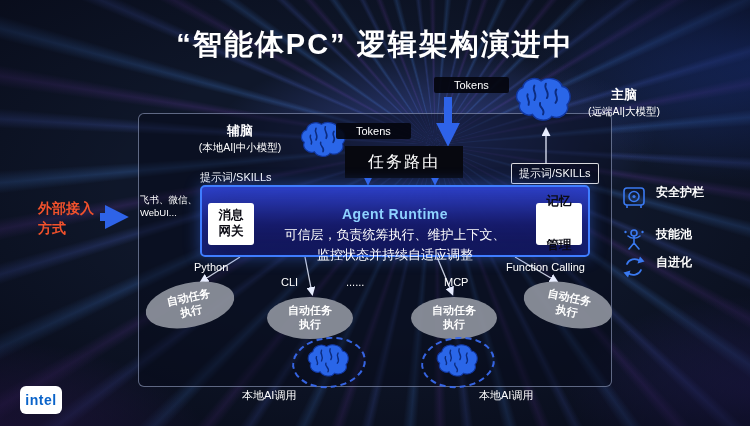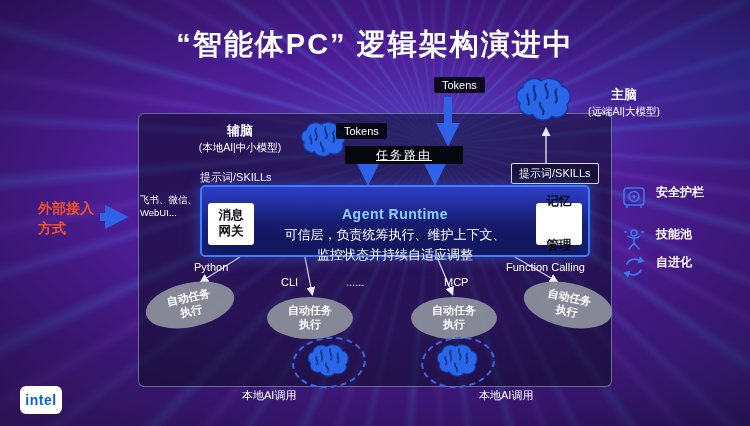--- a/index.html
+++ b/index.html
@@ -1,51 +1,51 @@
 <!DOCTYPE html>
 <html><head>
 <meta charset="utf-8">
 <style>
   html,body{margin:0;padding:0;background:#000;}
-  .stage{position:relative;width:750px;height:426px;overflow:hidden;background:#4c1d95;font-family:"Liberation Sans",sans-serif;}
+  .stage{position:relative;width:750px;height:426px;overflow:hidden;background:#0f172a;font-family:"Liberation Sans",sans-serif;}
   .bg-burst{position:absolute;inset:0;background:repeating-conic-gradient(from -10deg at 58% 34%,
     rgba(70,95,230,0) 0deg 2.2deg, rgba(95,125,255,0.20) 3.4deg, rgba(70,95,230,0) 4.8deg 7.6deg,
     rgba(160,85,245,0.15) 9deg, rgba(70,95,230,0) 10.4deg 13.6deg, rgba(80,150,255,0.22) 15deg,
     rgba(70,95,230,0) 16.6deg 20deg);}
   .bg-glow{position:absolute;inset:0;background:
     radial-gradient(ellipse 42% 30% at 58% 32%, rgba(95,120,255,0.38), rgba(0,0,0,0) 70%),
     radial-gradient(ellipse 50% 45% at 102% 15%, rgba(50,100,255,0.35), rgba(0,0,0,0) 62%),
     radial-gradient(ellipse 50% 42% at -2% 105%, rgba(150,70,240,0.32), rgba(0,0,0,0) 60%),
     radial-gradient(ellipse 45% 38% at 102% 92%, rgba(100,70,230,0.28), rgba(0,0,0,0) 60%);}
   .vignette{position:absolute;inset:0;background:radial-gradient(ellipse 75% 70% at 50% 45%, rgba(0,0,0,0) 45%, rgba(2,2,12,0.55) 100%);}
 
   .el{position:absolute;z-index:3;}
   .overlay{position:absolute;left:0;top:0;z-index:2;pointer-events:none;}
 
   .title{left:0;top:25px;width:750px;text-align:center;color:#fff;font-size:29px;font-weight:bold;letter-spacing:2px;}
 
   .panel{position:absolute;left:138px;top:113px;width:472px;height:272px;border:1px solid rgba(165,178,215,0.55);
     border-radius:6px;background:rgba(6,9,26,0.50);z-index:1;}
 
-  .chip{background:rgba(4,5,14,0.92);color:#fff;font-size:11px;padding:2px 8px;border-radius:2px;}
+  .chip{background:rgba(4,5,14,0.92);color:#fff;font-size:11px;padding:2px 20px;border-radius:2px;}
   .tokens-top{left:434px;top:77px;}
   .tokens-aux{left:336px;top:123px;}
 
   .brain-main{left:512px;top:76px;width:62px;height:48px;}
   .brain-aux{left:298px;top:120px;width:50px;height:40px;}
   .brain-b1{left:305px;top:343px;width:46px;height:36px;}
   .brain-b2{left:434px;top:343px;width:46px;height:36px;}
 
   .label-main-brain{left:578px;top:86px;width:92px;text-align:center;color:#fff;line-height:1.35;}
   .label-aux-brain{left:184px;top:122px;width:112px;text-align:center;color:#fff;line-height:1.35;}
   .bl1{display:block;font-size:13px;font-weight:bold;}
   .bl2{display:block;font-size:10.5px;}
 
-  .task-router{left:345px;top:146px;width:118px;height:18px;background:#07080f;color:#fff;display:flex;
-    align-items:center;justify-content:center;font-size:12px;letter-spacing:2px;text-decoration:underline;}
+  .task-router{left:345px;top:146px;width:118px;height:32px;background:#07080f;color:#fff;display:flex;
+    align-items:center;justify-content:center;font-size:16px;letter-spacing:2px;}
 
   .ps-left{left:200px;top:170px;color:#fff;font-size:11px;}
   .ps-right{left:511px;top:163px;color:#fff;font-size:11px;border:1px solid rgba(255,255,255,0.85);
     padding:2px 7px;background:rgba(8,10,26,0.55);border-radius:2px;}
 
   .runtime{left:200px;top:185px;width:390px;height:72px;border:2px solid #3f7dff;border-radius:5px;box-sizing:border-box;
     background:linear-gradient(180deg, rgba(47,64,200,0.95), rgba(23,28,110,0.97) 55%, rgba(14,16,70,0.98));
     box-shadow:0 0 16px rgba(64,120,255,0.45), inset 0 0 30px rgba(40,70,220,0.35);}
   .runtime-title{margin-top:19px;text-align:center;color:#8ed2ff;font-size:14px;font-weight:bold;letter-spacing:0.5px;}
   .runtime-desc{text-align:center;color:#fff;font-size:13px;line-height:1.5;margin-top:3px;}

